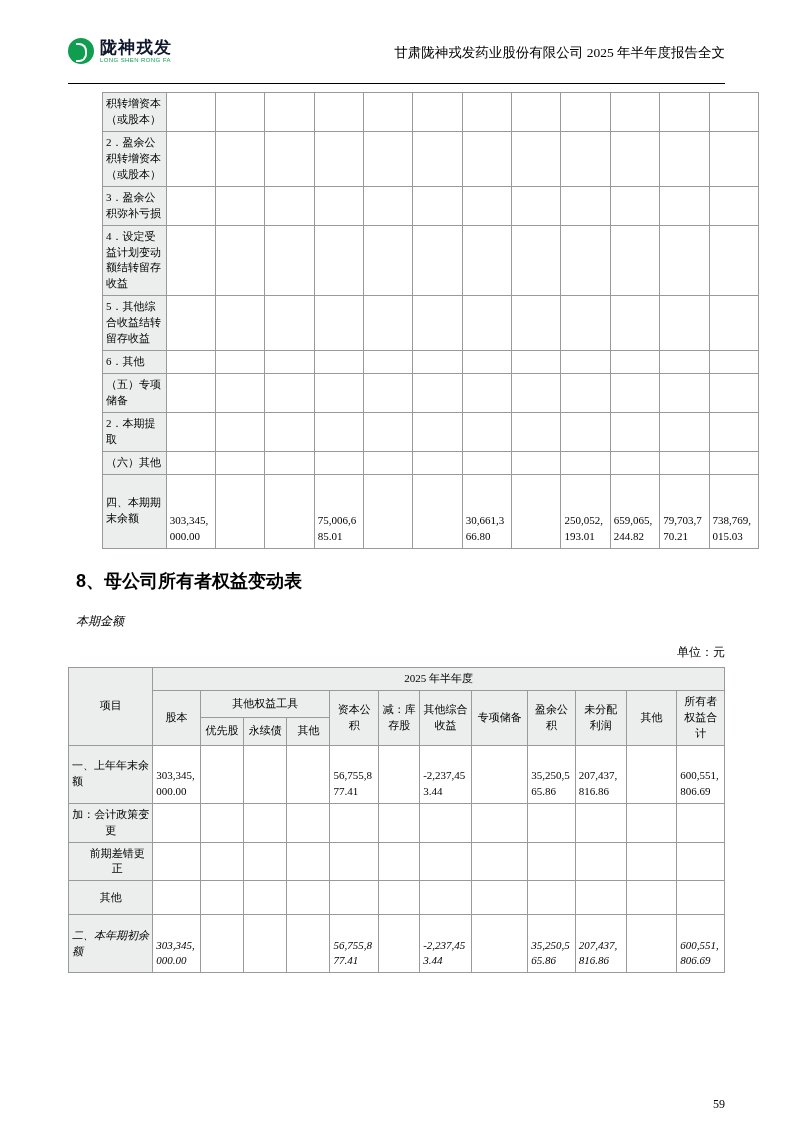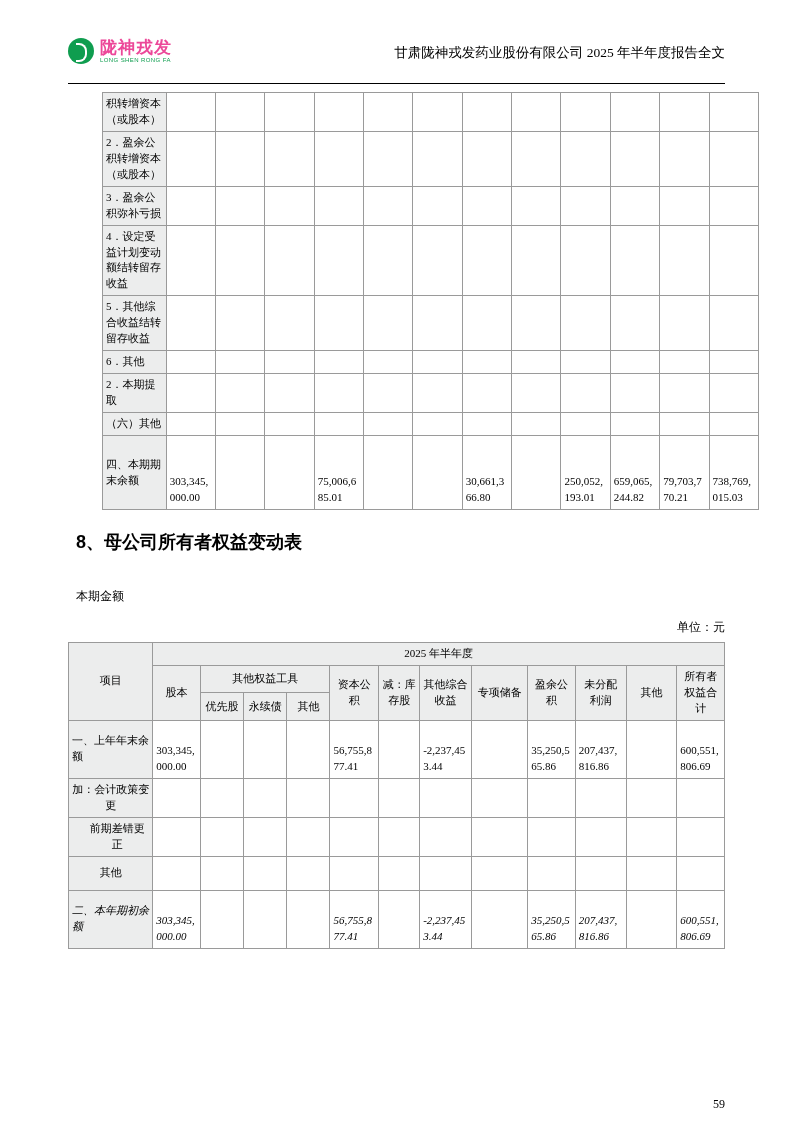--- a/index.html
+++ b/index.html
@@ -58,21 +58,21 @@
   }
   .logo-text {
     display: flex;
     flex-direction: column;
     line-height: 1.05;
   }
   .logo-cn {
     font-family: "Liberation Sans", sans-serif;
     font-size: 17px;
     font-weight: bold;
-    color: #ec4899;
+    color: #0f172a;
     letter-spacing: 1px;
   }
   .logo-en {
     font-family: "Liberation Sans", sans-serif;
     font-size: 6px;
     color: #0f9d4f;
     letter-spacing: 0.4px;
   }
   .header-title {
     position: absolute;
@@ -130,21 +130,22 @@
 
   
   .sec-title {
     font-family: "Liberation Sans", sans-serif;
     font-weight: bold;
     font-size: 18px;
     margin: 20px 0 0 8px;
   }
   .sub-note {
     font-size: 12px;
-    margin: 34px 0 0 8px;
+    margin: 20px 0 0 8px;
+    font-style: italic;
   }
   .unit-note {
     font-size: 12px;
     text-align: right;
     margin: 14px 0 6px 0;
   }
 
   .t2 td {
     font-size: 11px;
   }
@@ -275,20 +276,35 @@
         <td class="num"></td>
         <td class="num"></td>
         <td class="num"></td>
         <td class="num"></td>
         <td class="num"></td>
         <td class="num"></td>
         <td class="num"></td>
         <td class="num"></td>
       </tr>
       <tr>
+        <td class="lbl">（五）专项储备</td>
+        <td class="num"></td>
+        <td class="num"></td>
+        <td class="num"></td>
+        <td class="num"></td>
+        <td class="num"></td>
+        <td class="num"></td>
+        <td class="num"></td>
+        <td class="num"></td>
+        <td class="num"></td>
+        <td class="num"></td>
+        <td class="num"></td>
+        <td class="num"></td>
+      </tr>
+      <tr>
         <td class="lbl">2．本期提取</td>
         <td class="num"></td>
         <td class="num"></td>
         <td class="num"></td>
         <td class="num"></td>
         <td class="num"></td>
         <td class="num"></td>
         <td class="num"></td>
         <td class="num"></td>
         <td class="num"></td>

